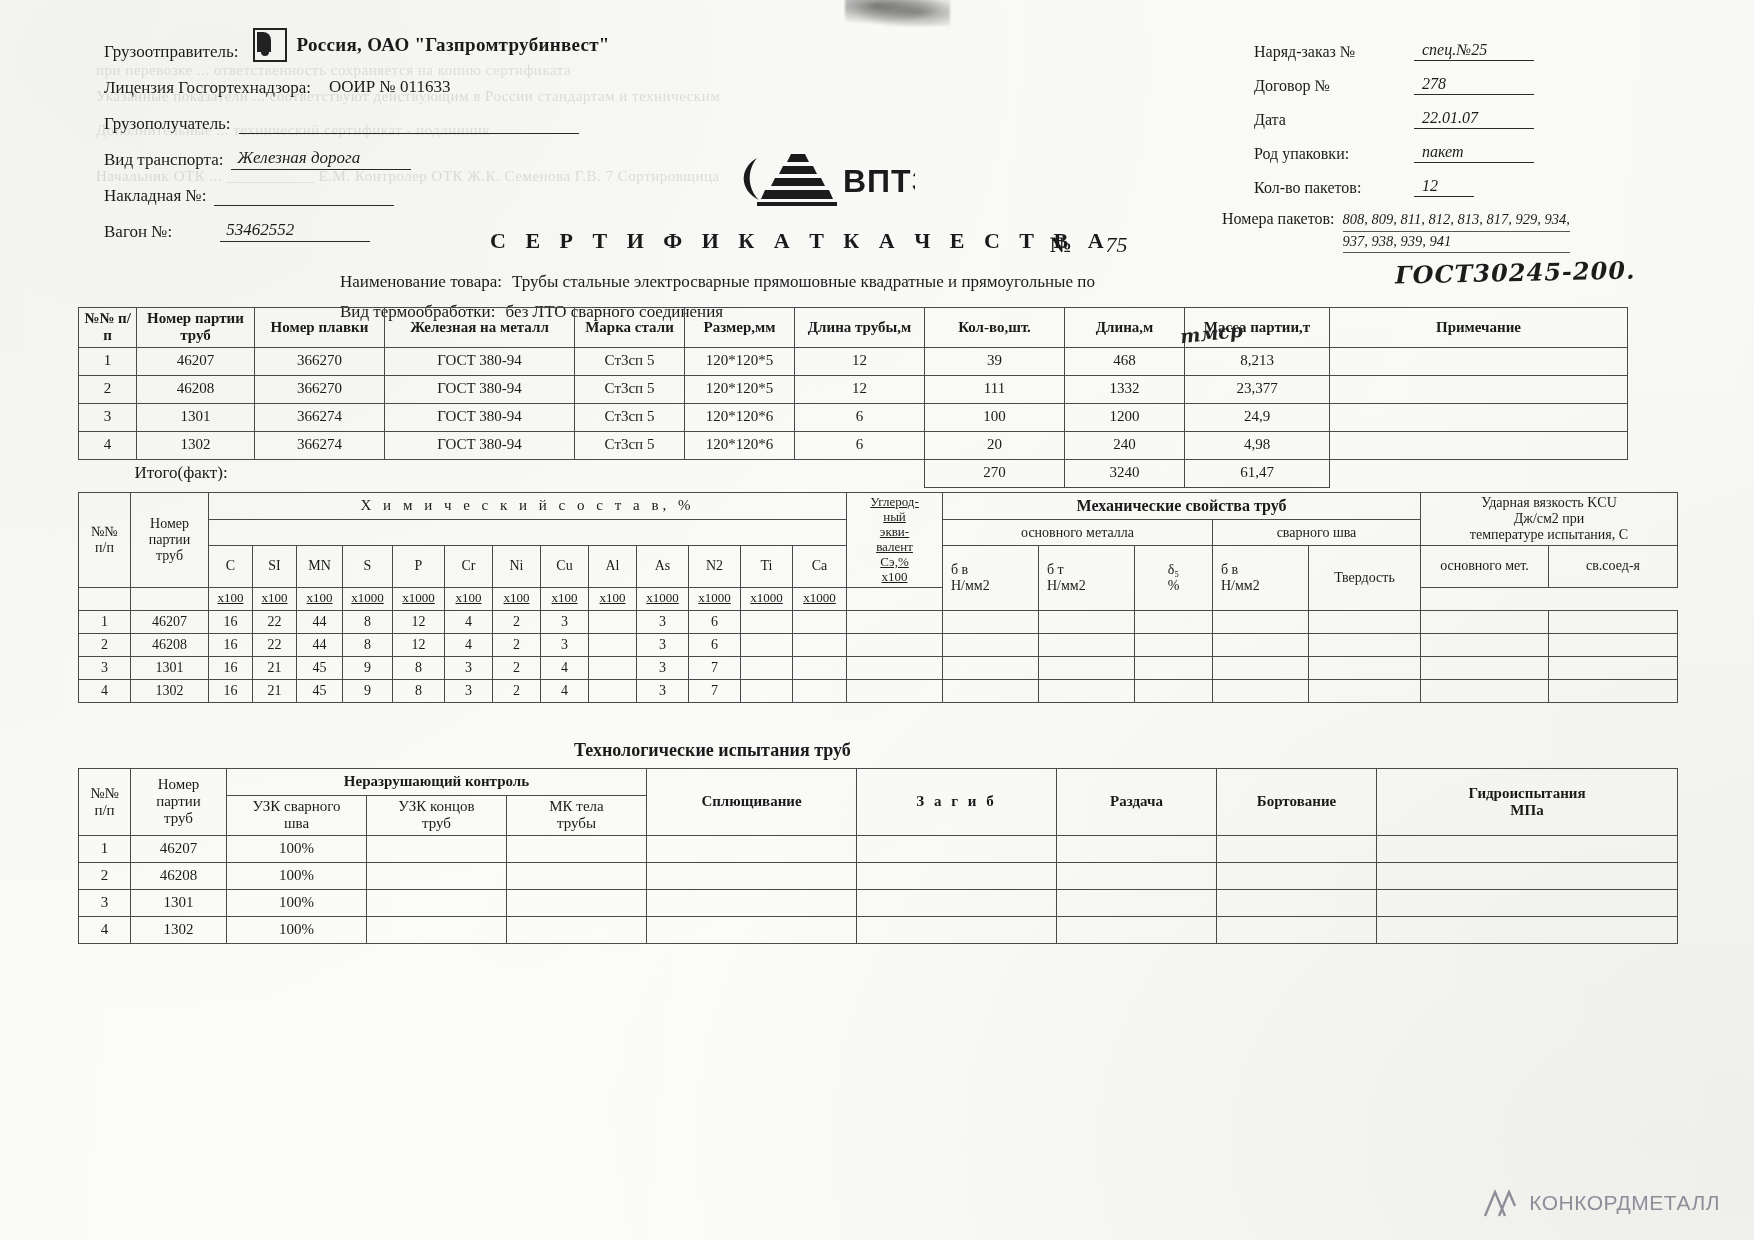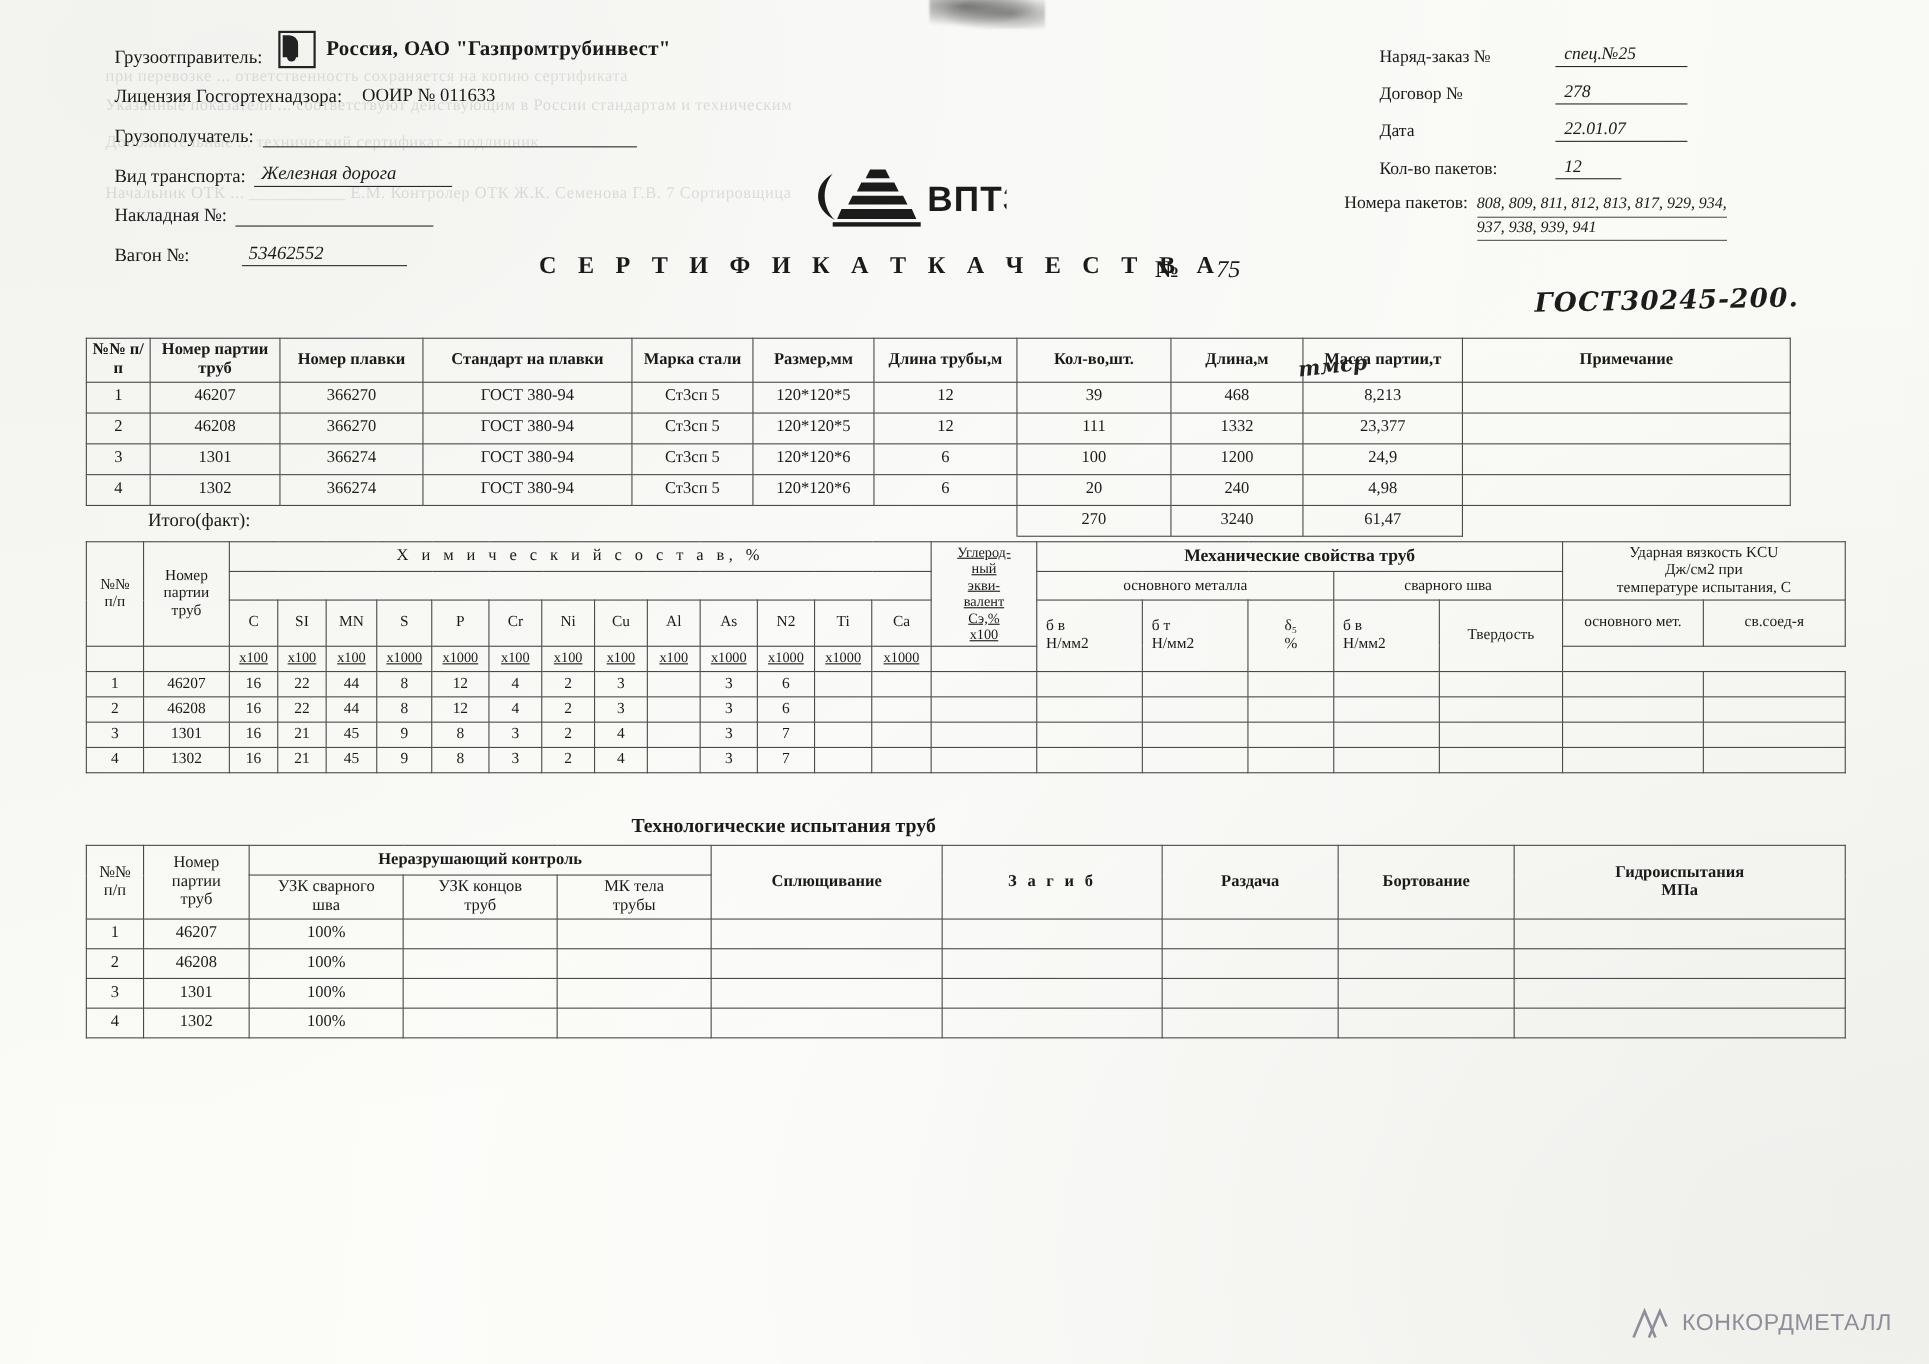--- a/index.html
+++ b/index.html
@@ -221,20 +221,24 @@
     </div>
     <div class="hr-row">
       <span class="hr-label" style="width:160px;">Договор №</span>
       <span class="hr-val" style="min-width:120px;">278</span>
     </div>
     <div class="hr-row">
       <span class="hr-label" style="width:160px;">Дата</span>
       <span class="hr-val" style="min-width:120px;">22.01.07</span>
     </div>
     <div class="hr-row">
+      <span class="hr-label" style="width:160px;">Род упаковки:</span>
+      <span class="hr-val" style="min-width:120px;">пакет</span>
+    </div>
+    <div class="hr-row">
       <span class="hr-label" style="width:160px;">Кол-во пакетов:</span>
       <span class="hr-val" style="min-width:60px;">12</span>
     </div>
     <div class="pk-row" style="margin-top:3px; margin-left:-32px;">
       <span class="hr-label">Номера пакетов:</span>
       <span class="pk-nums">
         <span>808, 809, 811, 812, 813, 817, 929, 934,</span>
         <span>937, 938, 939, 941</span>
       </span>
     </div>
@@ -255,20 +259,30 @@
       <text x="108" y="42" font-family="Liberation Sans, sans-serif" font-size="32" font-weight="bold" fill="#1b1b1b" letter-spacing="1">ВПТЗ</text>
     </svg>
   </div>
 
   <div class="cert-title">С Е Р Т И Ф И К А Т   К А Ч Е С Т В А</div>
   <div class="cert-no">
     <span>№</span>
     <span class="cert-no-val">75</span>
   </div>
 
+  <div class="goods">
+    <div class="goods-row">
+      <span class="goods-label">Наименование товара:</span>
+      <span class="goods-val">Трубы стальные электросварные прямошовные квадратные и прямоугольные по</span>
+    </div>
+    <div class="goods-row">
+      <span class="goods-label">Вид термообработки:</span>
+      <span class="goods-val">без ЛТО сварного соединения</span>
+    </div>
+  </div>
   <div class="gost-hand handwrite">ГОСТ30245-200.</div>
 
   <table class="doc" id="t1">
     <colgroup>
       <col style="width:58px">
         <col style="width:118px">
         <col style="width:130px">
         <col style="width:190px">
       <col style="width:110px">
         <col style="width:110px">
@@ -278,21 +292,21 @@
         <col style="width:145px">
         <col style="width:auto">
     </colgroup>
     <thead>
       <tr>
         <th class="h">
             <div style="white-space:pre-line">№№ п/п</div>
           </th>
         <th class="h">Номер партии труб</th>
         <th class="h">Номер плавки</th>
-        <th class="h">Стандарт на плавки</th>
+        <th class="h">Железная на металл</th>
         <th class="h">Марка стали</th>
         <th class="h">Размер,мм</th>
         <th class="h">Длина трубы,м</th>
         <th class="h">Кол-во,шт.</th>
         <th class="h">Длина,м</th>
         <th class="h">Масса партии,т</th>
         <th class="h">Примечание</th>
       </tr>
     </thead>
     <tbody>

